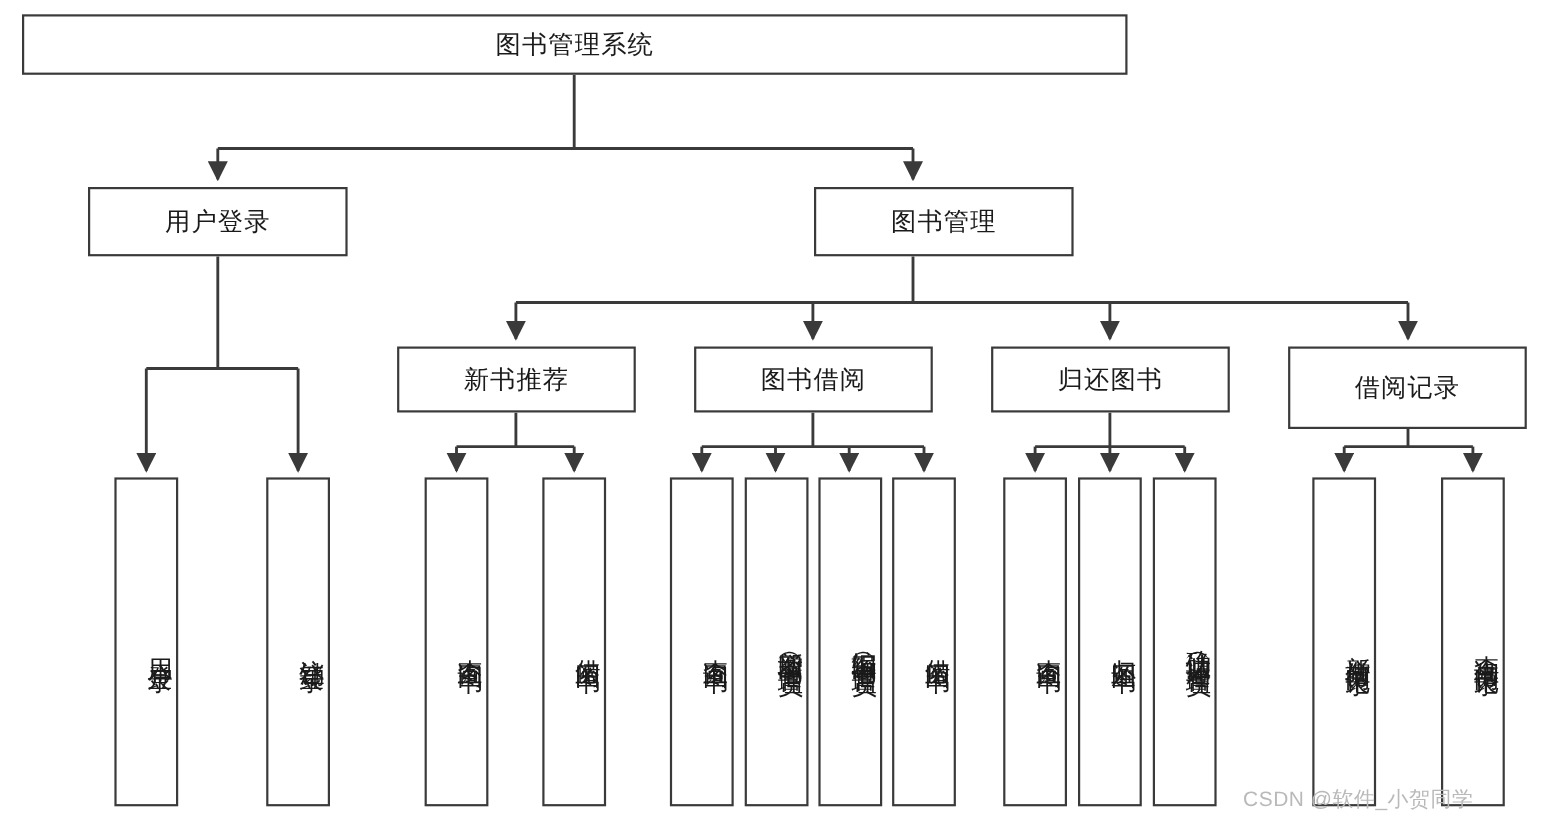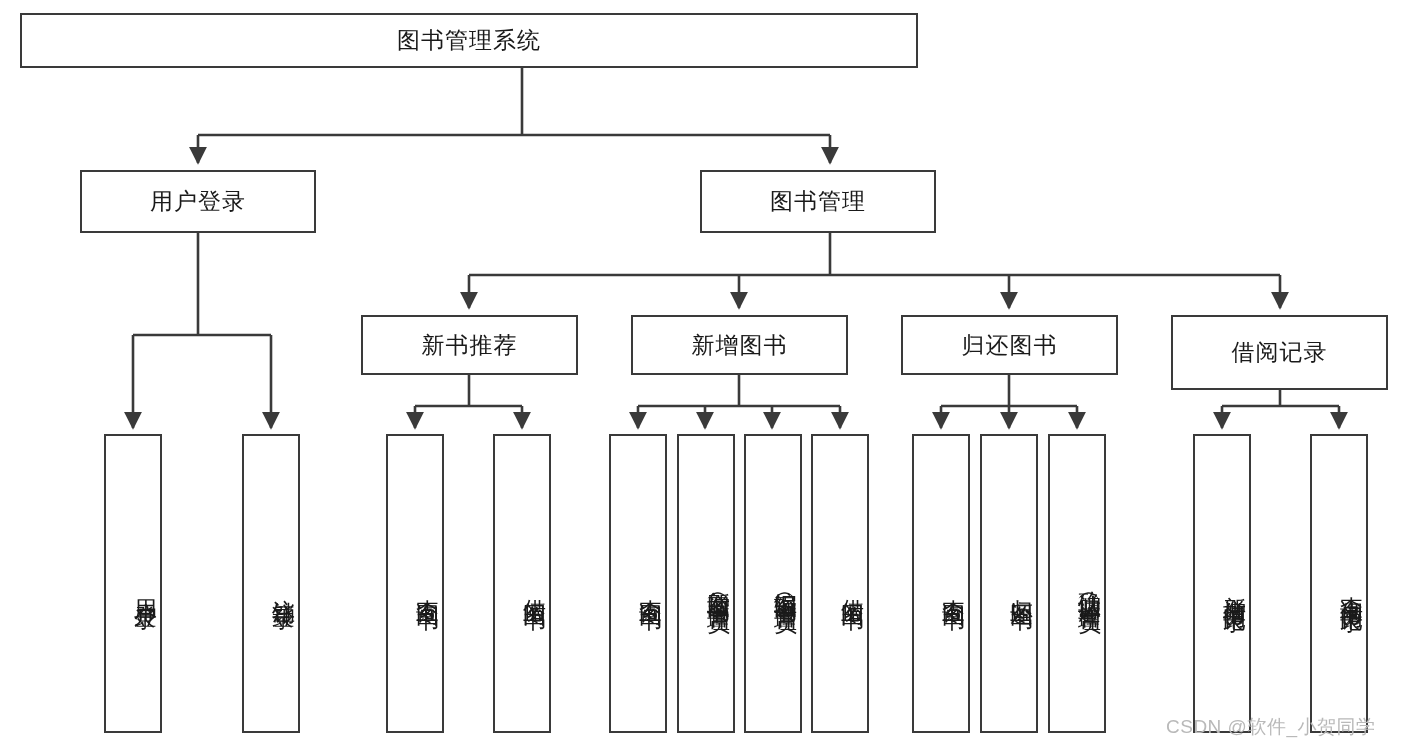--- a/index.html
+++ b/index.html
@@ -119,27 +119,27 @@
       <path d="M 1009 406 L 1009 428" marker-end="url(#arrowhead)"></path>
       <path d="M 1077 406 L 1077 428" marker-end="url(#arrowhead)"></path>
 
       <path d="M 1280 375 L 1280 406"></path>
       <path d="M 1222 406 L 1339 406"></path>
       <path d="M 1222 406 L 1222 428" marker-end="url(#arrowhead)"></path>
       <path d="M 1339 406 L 1339 428" marker-end="url(#arrowhead)"></path>
     </g>
   </svg>
 
-  <div class="node node-h node-root" style="left:20px; top:13px; width:898px; height:55px;">图书管理系统</div>
+  <div class="node node-h node-root" style="left:20px; top:13px; width:1005px; height:55px;">图书管理系统</div>
 
   <div class="node node-h" style="left:80px; top:170px; width:236px; height:63px;">用户登录</div>
-  <div class="node node-h" style="left:700px; top:170px; width:236px; height:63px;">图书管理</div>
+  <div class="node node-h" style="left:740px; top:170px; width:236px; height:63px;">图书管理</div>
 
   <div class="node node-h" style="left:361px; top:315px; width:217px; height:60px;">新书推荐</div>
-  <div class="node node-h" style="left:631px; top:315px; width:217px; height:60px;">新增图书</div>
+  <div class="node node-h" style="left:631px; top:315px; width:217px; height:60px;">图书借阅</div>
   <div class="node node-h" style="left:901px; top:315px; width:217px; height:60px;">归还图书</div>
   <div class="node node-h" style="left:1171px; top:315px; width:217px; height:75px;">借阅记录</div>
 
   <div class="node node-v" style="left:104px; top:434px; width:58px; height:299px;">
     <span class="vtext">用户登录</span>
   </div>
   <div class="node node-v" style="left:242px; top:434px; width:58px; height:299px;">
     <span class="vtext">注销登录</span>
   </div>
 
@@ -173,15 +173,15 @@
     <span class="vtext">确认归还（管理员）</span>
   </div>
 
   <div class="node node-v" style="left:1193px; top:434px; width:58px; height:299px;">
     <span class="vtext">新增借阅记录</span>
   </div>
   <div class="node node-v" style="left:1310px; top:434px; width:58px; height:299px;">
     <span class="vtext">查询借阅记录</span>
   </div>
 
-  <div class="watermark" style="left:1130px; top:714px;margin-left:36px;">CSDN @软件_小贺同学</div>
+  <div class="watermark" style="left:1130px; top:714px;">CSDN @软件_小贺同学</div>
 
 </div>
 
 </body></html>

